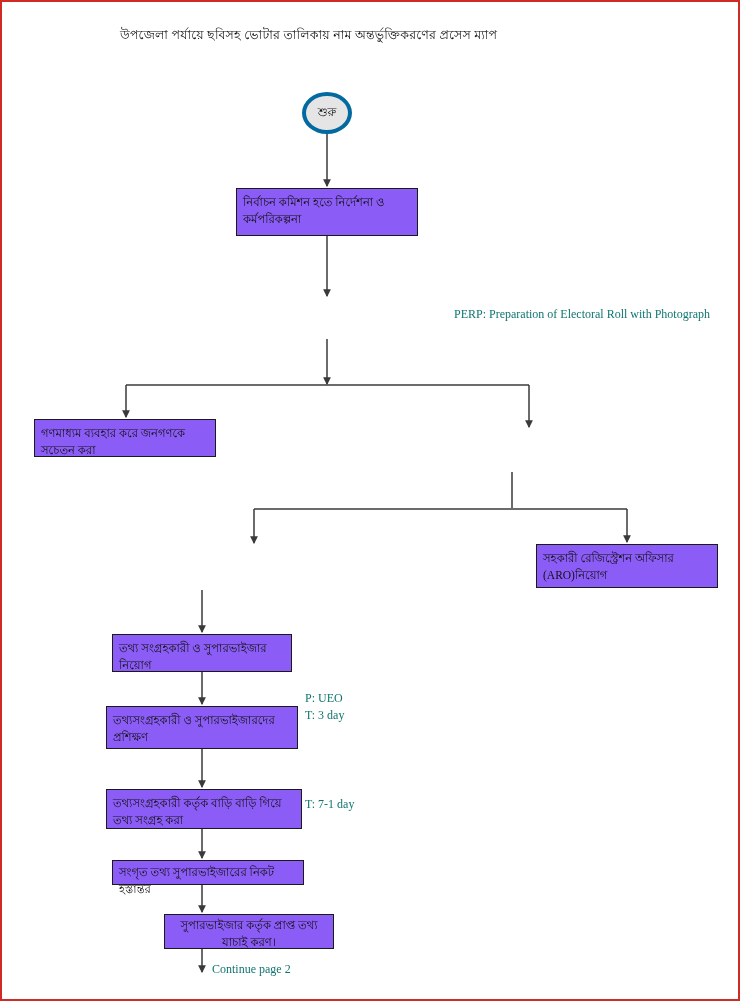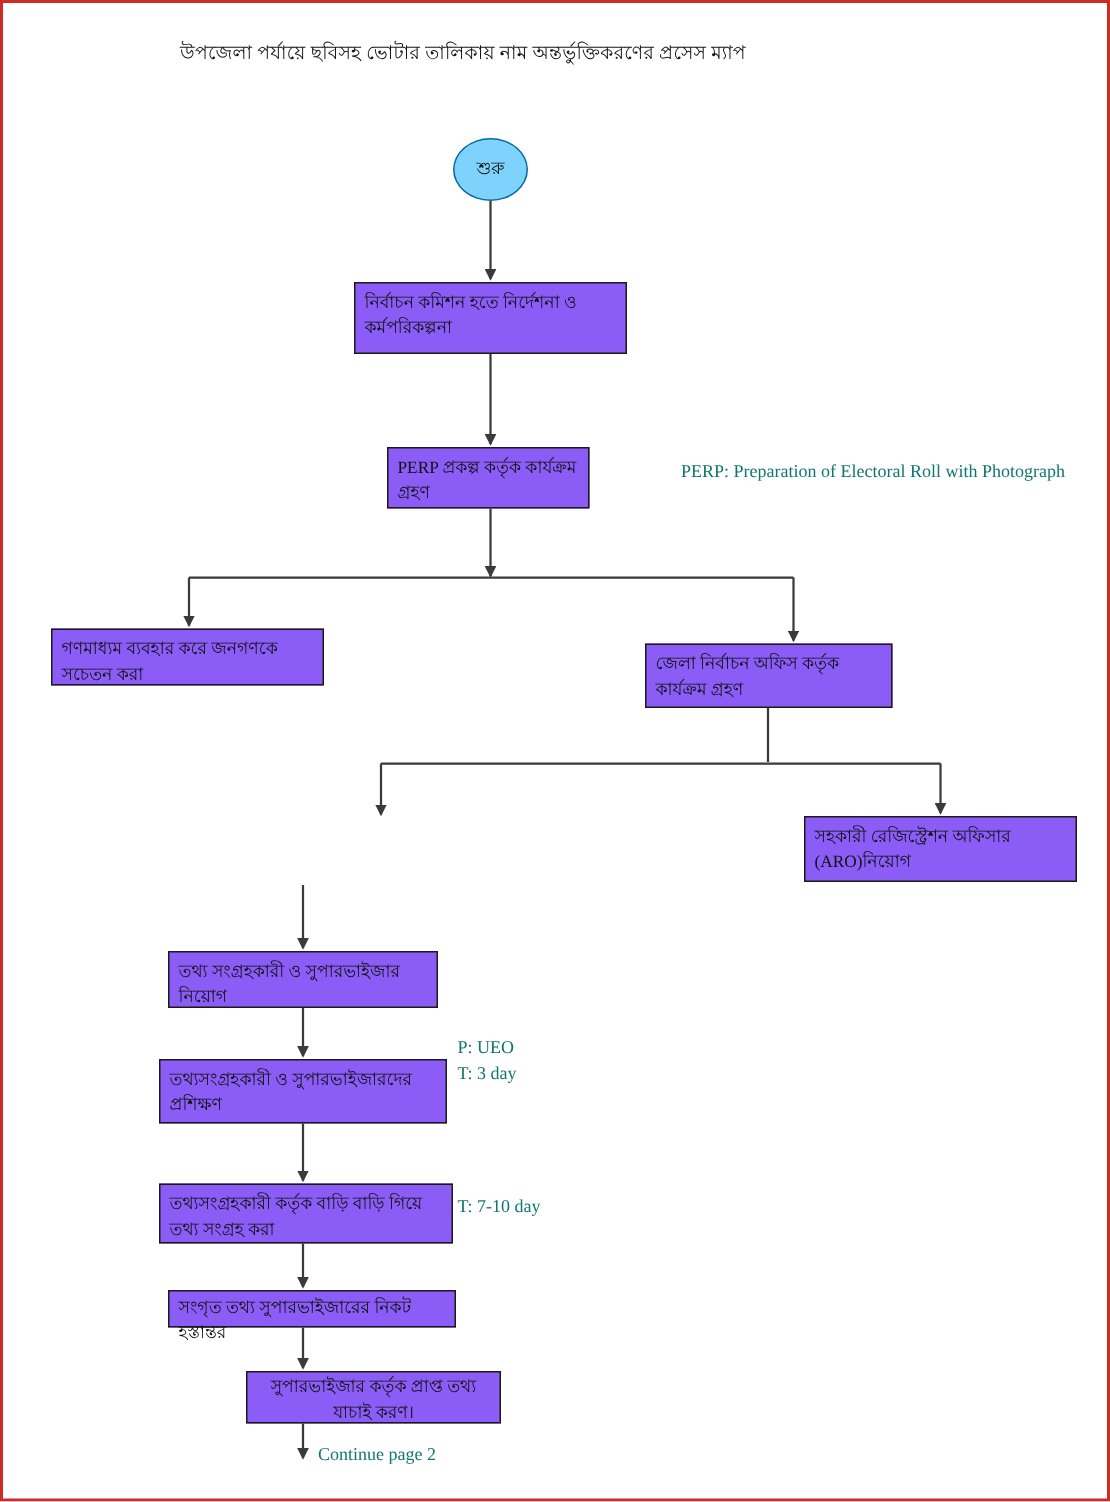--- a/index.html
+++ b/index.html
@@ -42,22 +42,22 @@
     font-family: "Liberation Serif", "DejaVu Serif", serif;
     z-index: 3;
   }
   .node.center {
     text-align: center;
     margin-left: 44px;
   }
   .terminator {
     position: absolute;
     box-sizing: border-box;
-    background: #7dd3fc;
-    border: 1px solid #0369a1;
+    background: #e5e5e5;
+    border: 4px solid #0369a1;
     border-radius: 50%;
     color: #111111;
     font-size: 11.5px;
     display: flex;
     align-items: center;
     justify-content: center;
     z-index: 3;
   }
   .note {
     position: absolute;
@@ -126,42 +126,40 @@
         <path d="M 200 947 L 200 970" marker-end="url(#arrow)"></path>
       </g>
     </svg>
 
     <div class="terminator" style="left:300px; top:90px; width:50px; height:42px;">
       <span>শুরু</span>
     </div>
 
     <div class="node" style="left:234px; top:186px; width:182px; height:48px;">নির্বাচন কমিশন হতে নির্দেশনা ও কর্মপরিকল্পনা</div>
 
-    <div class="node" style="left:256px; top:296px; width:135px; height:41px;">PERP প্রকল্প কর্তৃক কার্যক্রম গ্রহণ</div>
 
     <div class="node" style="left:32px; top:417px; width:182px; height:38px;">গণমাধ্যম ব্যবহার করে জনগণকে সচেতন করা</div>
 
-    <div class="node" style="left:428px; top:427px; width:165px; height:43px;">জেলা নির্বাচন অফিস কর্তৃক কার্যক্রম গ্রহণ</div>
 
 
     <div class="node" style="left:534px; top:542px; width:182px; height:44px;">সহকারী রেজিস্ট্রেশন অফিসার (ARO)নিয়োগ</div>
 
     <div class="node" style="left:110px; top:632px; width:180px; height:38px;">তথ্য সংগ্রহকারী ও সুপারভাইজার নিয়োগ</div>
 
     <div class="node" style="left:104px; top:704px; width:192px; height:43px;">তথ্যসংগ্রহকারী ও সুপারভাইজারদের প্রশিক্ষণ</div>
 
     <div class="node" style="left:104px; top:787px; width:196px; height:40px;">তথ্যসংগ্রহকারী কর্তৃক বাড়ি বাড়ি গিয়ে তথ্য সংগ্রহ করা</div>
 
     <div class="node" style="left:110px; top:858px; width:192px; height:25px; padding-top:3px;">সংগৃত তথ্য সুপারভাইজারের নিকট হস্তান্তর</div>
 
     <div class="node center" style="left:118px; top:912px; width:170px; height:35px; padding-top:2px;">সুপারভাইজার কর্তৃক প্রাপ্ত তথ্য যাচাই করণ।</div>
 
     <div class="note latin" style="left:452px; top:304px;">PERP: Preparation of Electoral Roll with Photograph</div>
 
     <div class="note latin" style="left:303px; top:688px;">P: UEO
 T: 3 day</div>
 
-    <div class="note latin" style="left:303px; top:794px;">T: 7-10 day</div>
+    <div class="note latin" style="left:303px; top:794px;">T: 7-1 day</div>
 
     <div class="note latin" style="left:210px; top:959px;">Continue page 2</div>
 
   </div>
 </div>
 
 </body></html>

